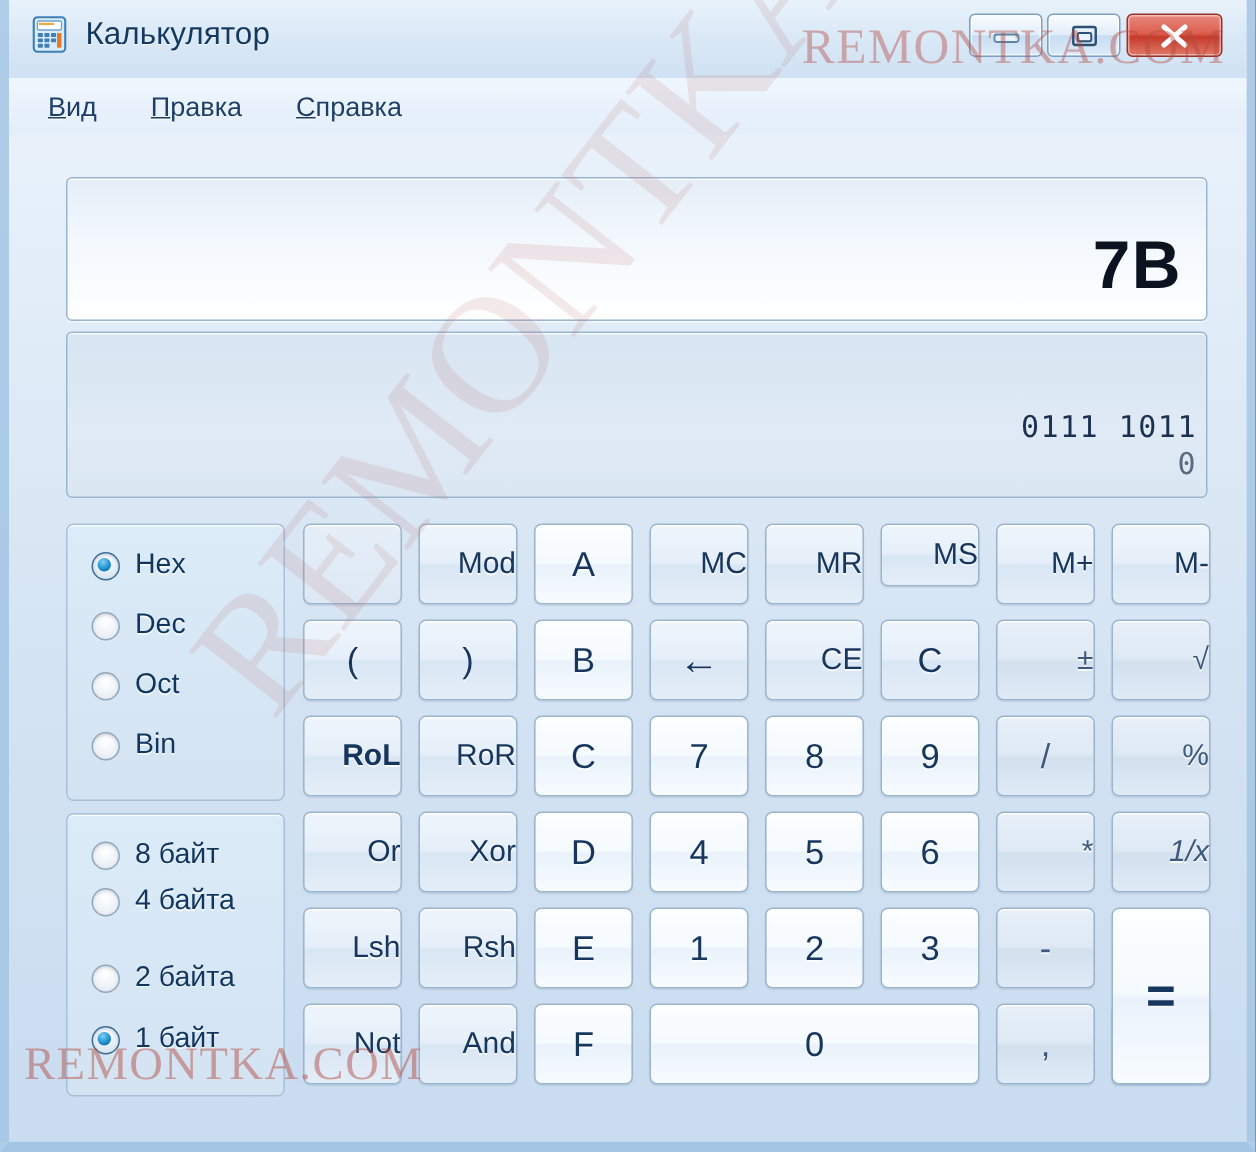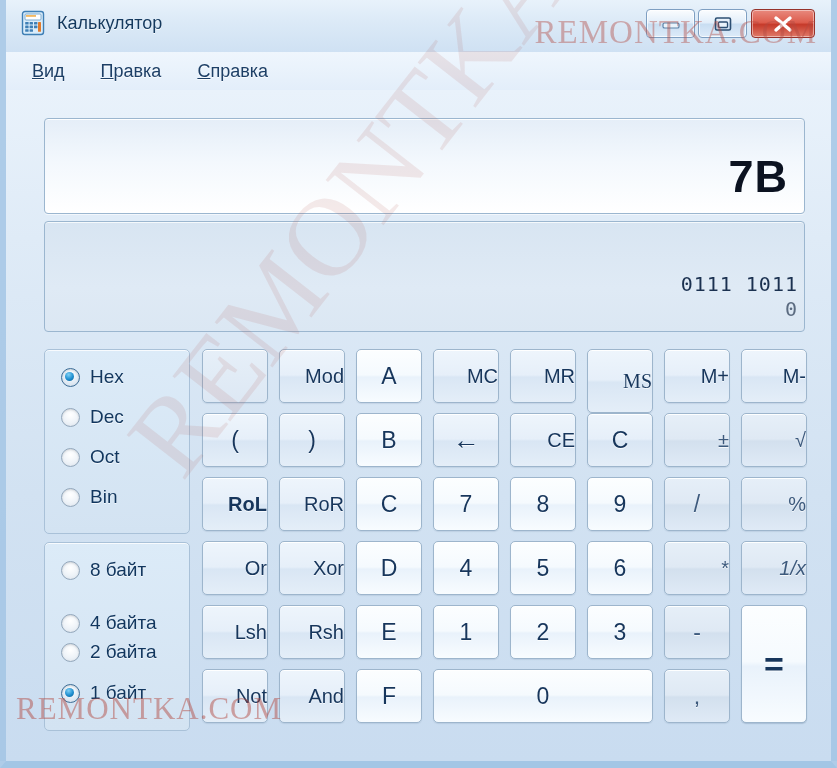--- a/index.html
+++ b/index.html
@@ -25,21 +25,21 @@
   }
 
   
   #titlebar{
     position:absolute;left:0;top:0;right:0;height:52px;
     background:linear-gradient(180deg,#e8f2fb 0%,#dceaf7 40%,#cfe1f3 100%);
   }
   #title-left{position:absolute;left:14px;top:10px;display:flex;align-items:center;gap:11px;}
   #app-icon{width:26px;height:26px;flex:0 0 auto;}
   #title-text{
-    font-size:18px;color:#14395e;white-space:nowrap;
+    font-size:21px;color:#14395e;white-space:nowrap;
     text-shadow:0 1px 0 rgba(255,255,255,.85);
   }
 
   .wbtn{
     position:absolute;top:9px;height:27px;
     border:1px solid #7e9fc2;border-radius:4px;
     background:linear-gradient(180deg,rgba(255,255,255,.85) 0%,rgba(226,238,250,.85) 48%,rgba(198,220,241,.9) 52%,rgba(222,236,250,.85) 100%);
     box-shadow:inset 0 0 0 1px rgba(255,255,255,.7);
     cursor:default;
   }
@@ -259,21 +259,21 @@
             <span class="radio-dot"></span>
             <span class="radio-label">Bin</span>
           </div>
         </div>
 
     <div class="group-box" id="group-size">
           <div class="radio-row" style="top: 16px;">
             <span class="radio-dot"></span>
             <span class="radio-label">8 байт</span>
           </div>
-          <div class="radio-row" style="top: 69px;">
+          <div class="radio-row" style="top: 47px;">
             <span class="radio-dot"></span>
             <span class="radio-label">4 байта</span>
           </div>
           <div class="radio-row" style="top: 98px;">
             <span class="radio-dot"></span>
             <span class="radio-label">2 байта</span>
           </div>
           <div class="radio-row on" style="top: 139px;">
             <span class="radio-dot"></span>
             <span class="radio-label">1 байт</span>
@@ -287,21 +287,21 @@
           </div>
           <div class="key num" style="left: 350px; top: 259px; width: 66px; height: 54px;">
             <span>A</span>
           </div>
           <div class="key op small" style="left: 427px; top: 259px; width: 66px; height: 54px;">
             <span>MC</span>
           </div>
           <div class="key op small" style="left: 504px; top: 259px; width: 66px; height: 54px;">
             <span>MR</span>
           </div>
-          <div class="key op small" style="left: 581px; top: 259px; width: 66px; height: 64px; font-family: Liberation Serif, serif;">
+          <div class="key op small" style="left: 581px; top: 259px; width: 66px; height: 42px;">
             <span>MS</span>
           </div>
           <div class="key op small" style="left: 658px; top: 259px; width: 66px; height: 54px;">
             <span>M+</span>
           </div>
           <div class="key op small" style="left: 735px; top: 259px; width: 66px; height: 54px;">
             <span>M-</span>
           </div>
           <div class="key op" style="left: 196px; top: 323px; width: 66px; height: 54px;">
             <span>(</span>

